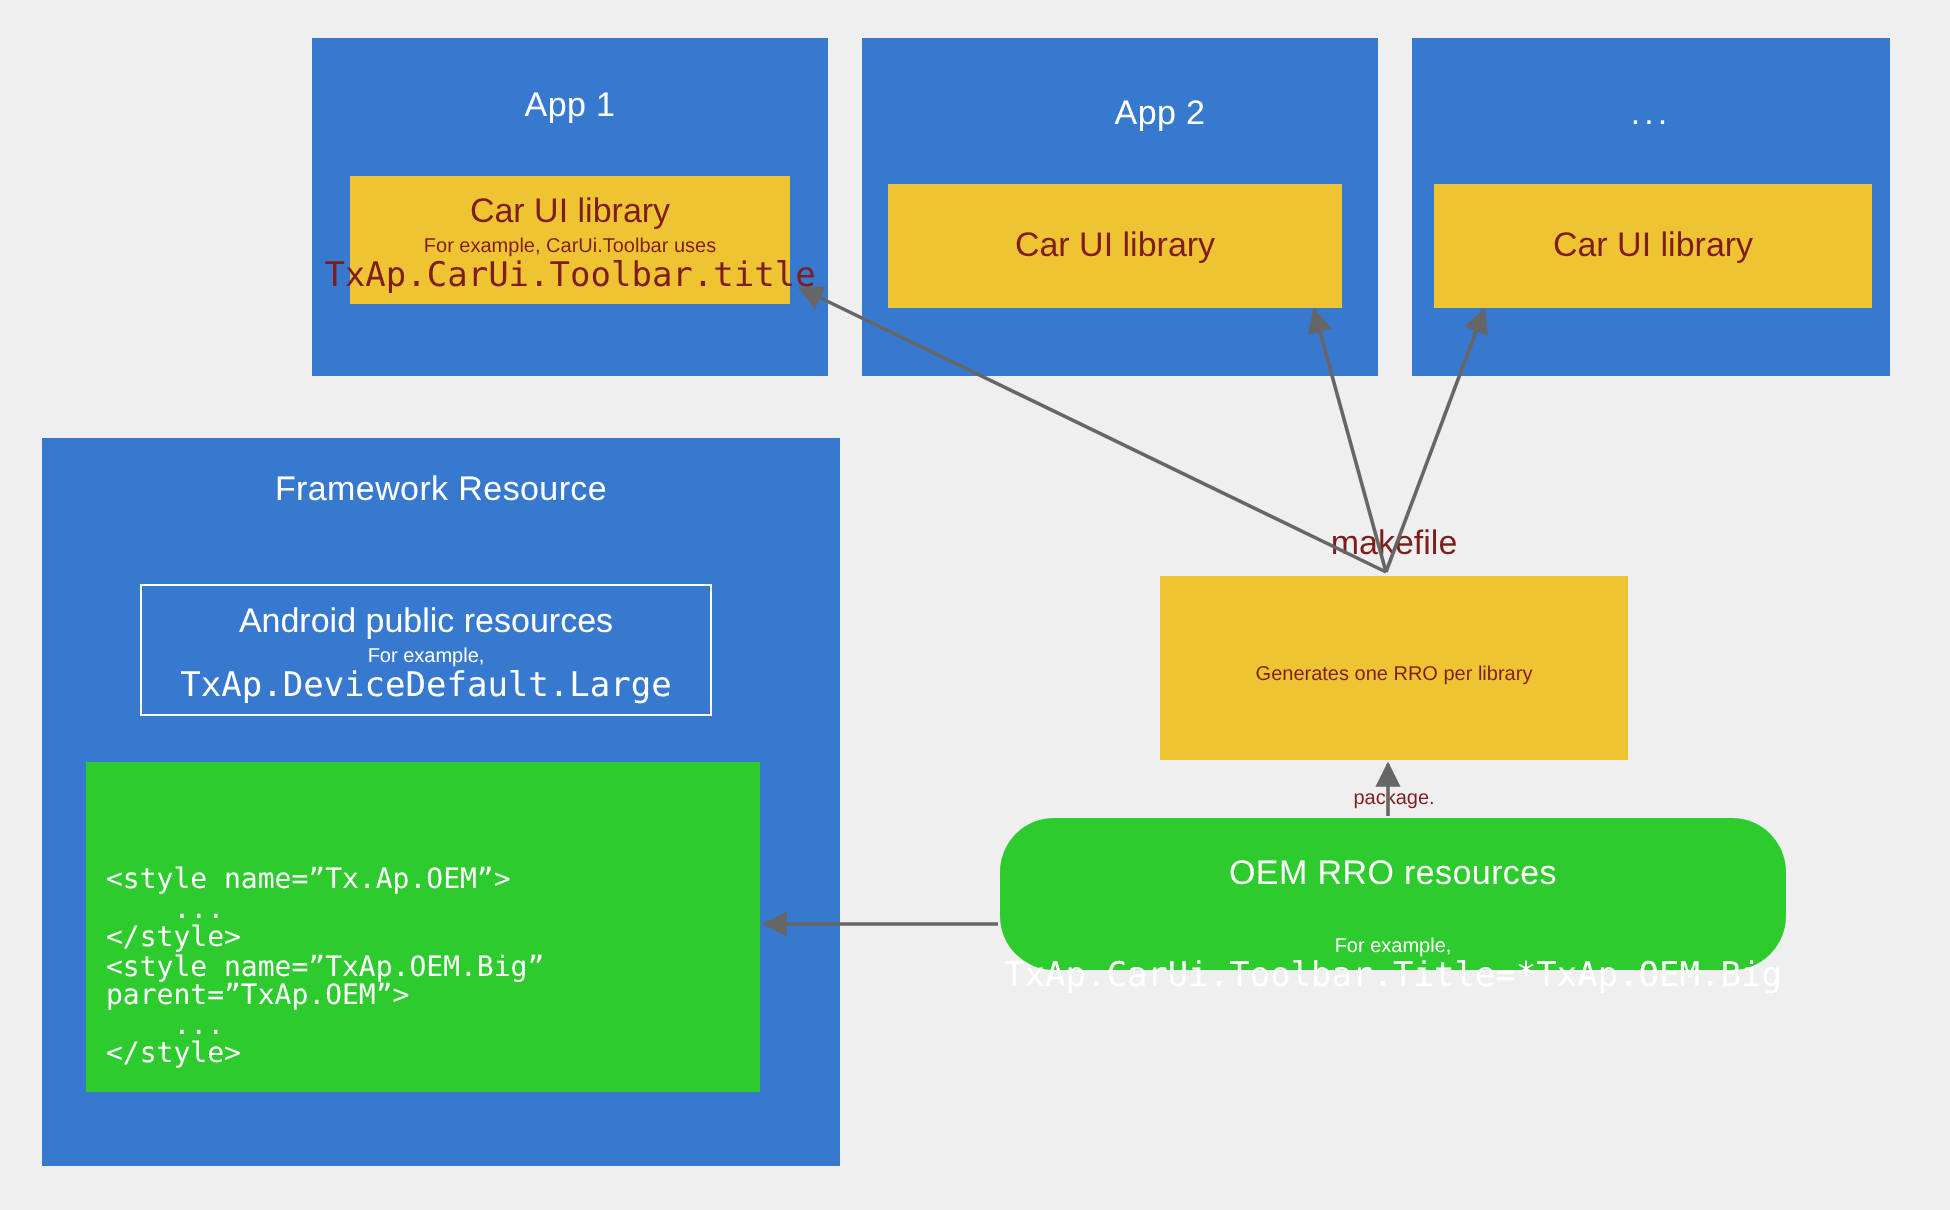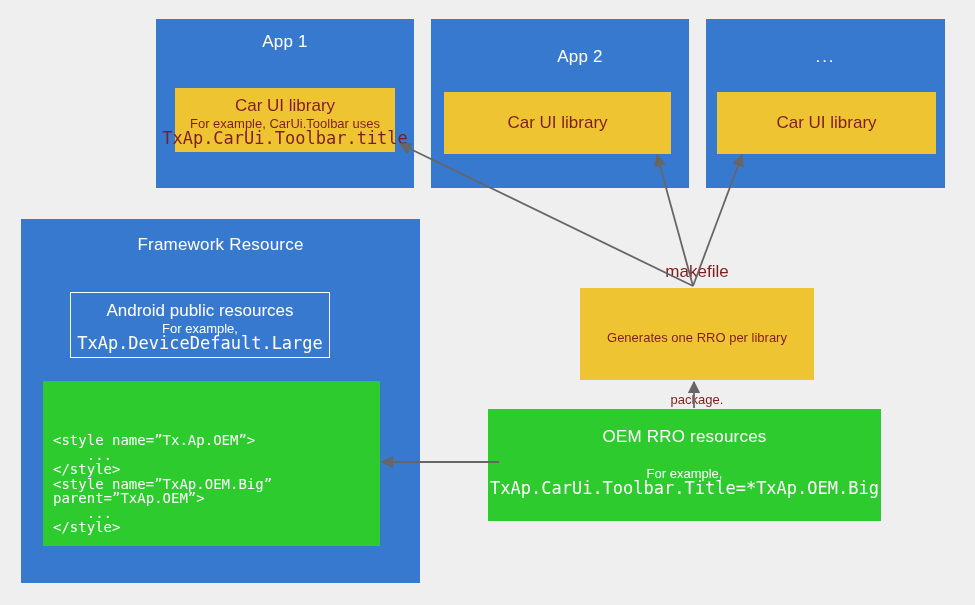--- a/index.html
+++ b/index.html
@@ -55,21 +55,21 @@
     align-items: center;
     justify-content: center;
     text-align: center;
   }
   .title-lg {
     font-size: 17px;
     line-height: 22px;
     font-weight: 400;
   }
   .sub {
-    font-size: 13px;
+    font-size: 10px;
     line-height: 14px;
     font-weight: 400;
   }
   .mono {
     font-family: "DejaVu Sans Mono", "Liberation Mono", monospace;
     font-size: 17px;
     line-height: 14px;
   }
   .code-block {
     position: absolute;
@@ -95,21 +95,21 @@
   .dots {
     letter-spacing: 2px;
   }
 </style>
 </head>
 <body>
 
 <div id="canvas">
 
   <div class="box blue-group" style="left:156px; top:19px; width:258px; height:169px;">
-    <div class="group-title" style="top:13px;">App 1</div>
+    <div class="group-title" style="top:24px;">App 1</div>
   </div>
   <div class="box yellow ctr" style="left:175px; top:88px; width:220px; height:64px;">
     <div class="title-lg">Car UI library</div>
     <div class="sub">For example, CarUi.Toolbar uses</div>
     <div class="mono">TxAp.CarUi.Toolbar.title</div>
   </div>
 
   <div class="box blue-group" style="left:431px; top:19px; width:258px; height:169px;">
     <div class="group-title" style="top:28px;padding-left:40px;">App 2</div>
   </div>
@@ -121,21 +121,21 @@
     <div class="group-title dots" style="top:28px;">...</div>
   </div>
   <div class="box yellow ctr" style="left:717px; top:92px; width:219px; height:62px;">
     <div class="title-lg">Car UI library</div>
   </div>
 
   <div class="box blue-group" style="left:21px; top:219px; width:399px; height:364px;">
     <div class="group-title" style="top:16px;">Framework Resource</div>
   </div>
 
-  <div class="box outlined ctr" style="left:70px; top:292px; width:260px; height:66px;">
+  <div class="box outlined ctr" style="left:70px; top:292px; width:286px; height:66px;">
     <div class="title-lg">Android public resources</div>
     <div class="sub">For example,</div>
     <div class="mono">TxAp.DeviceDefault.Large</div>
   </div>
 
   <div class="box green" style="left:43px; top:381px; width:337px; height:165px;">
     <div class="code-block">&lt;style name=”Tx.Ap.OEM”&gt;
     ...
 &lt;/style&gt;
 &lt;style name=”TxAp.OEM.Big”
@@ -143,21 +143,21 @@
     ...
 &lt;/style&gt;</div>
   </div>
 
   <div class="box yellow ctr" style="left:580px; top:288px; width:234px; height:92px;gap:48px;">
     <div class="title-lg">makefile</div>
     <div class="sub">Generates one RRO per library</div>
     <div class="sub">package.</div>
   </div>
 
-  <div class="box green" style="left:488px; top:409px; width:393px; height:112px;">
+  <div class="box green" style="left:500px; top:409px; width:393px; height:76px;border-radius:27px;">
     <div class="group-title" style="top:18px;">OEM RRO resources</div>
     <div style="position:absolute; left:0; right:0; top:58px; text-align:center;">
       <div class="sub">For example,</div>
       <div class="mono">TxAp.CarUi.Toolbar.Title=*TxAp.OEM.Big</div>
     </div>
   </div>
 
   <svg class="arrows" viewBox="0 0 975 605" xmlns="http://www.w3.org/2000/svg">
     <defs>
       <marker id="ah" viewBox="0 0 10 10" refX="9" refY="5" markerWidth="7" markerHeight="7" orient="auto-start-reverse">

